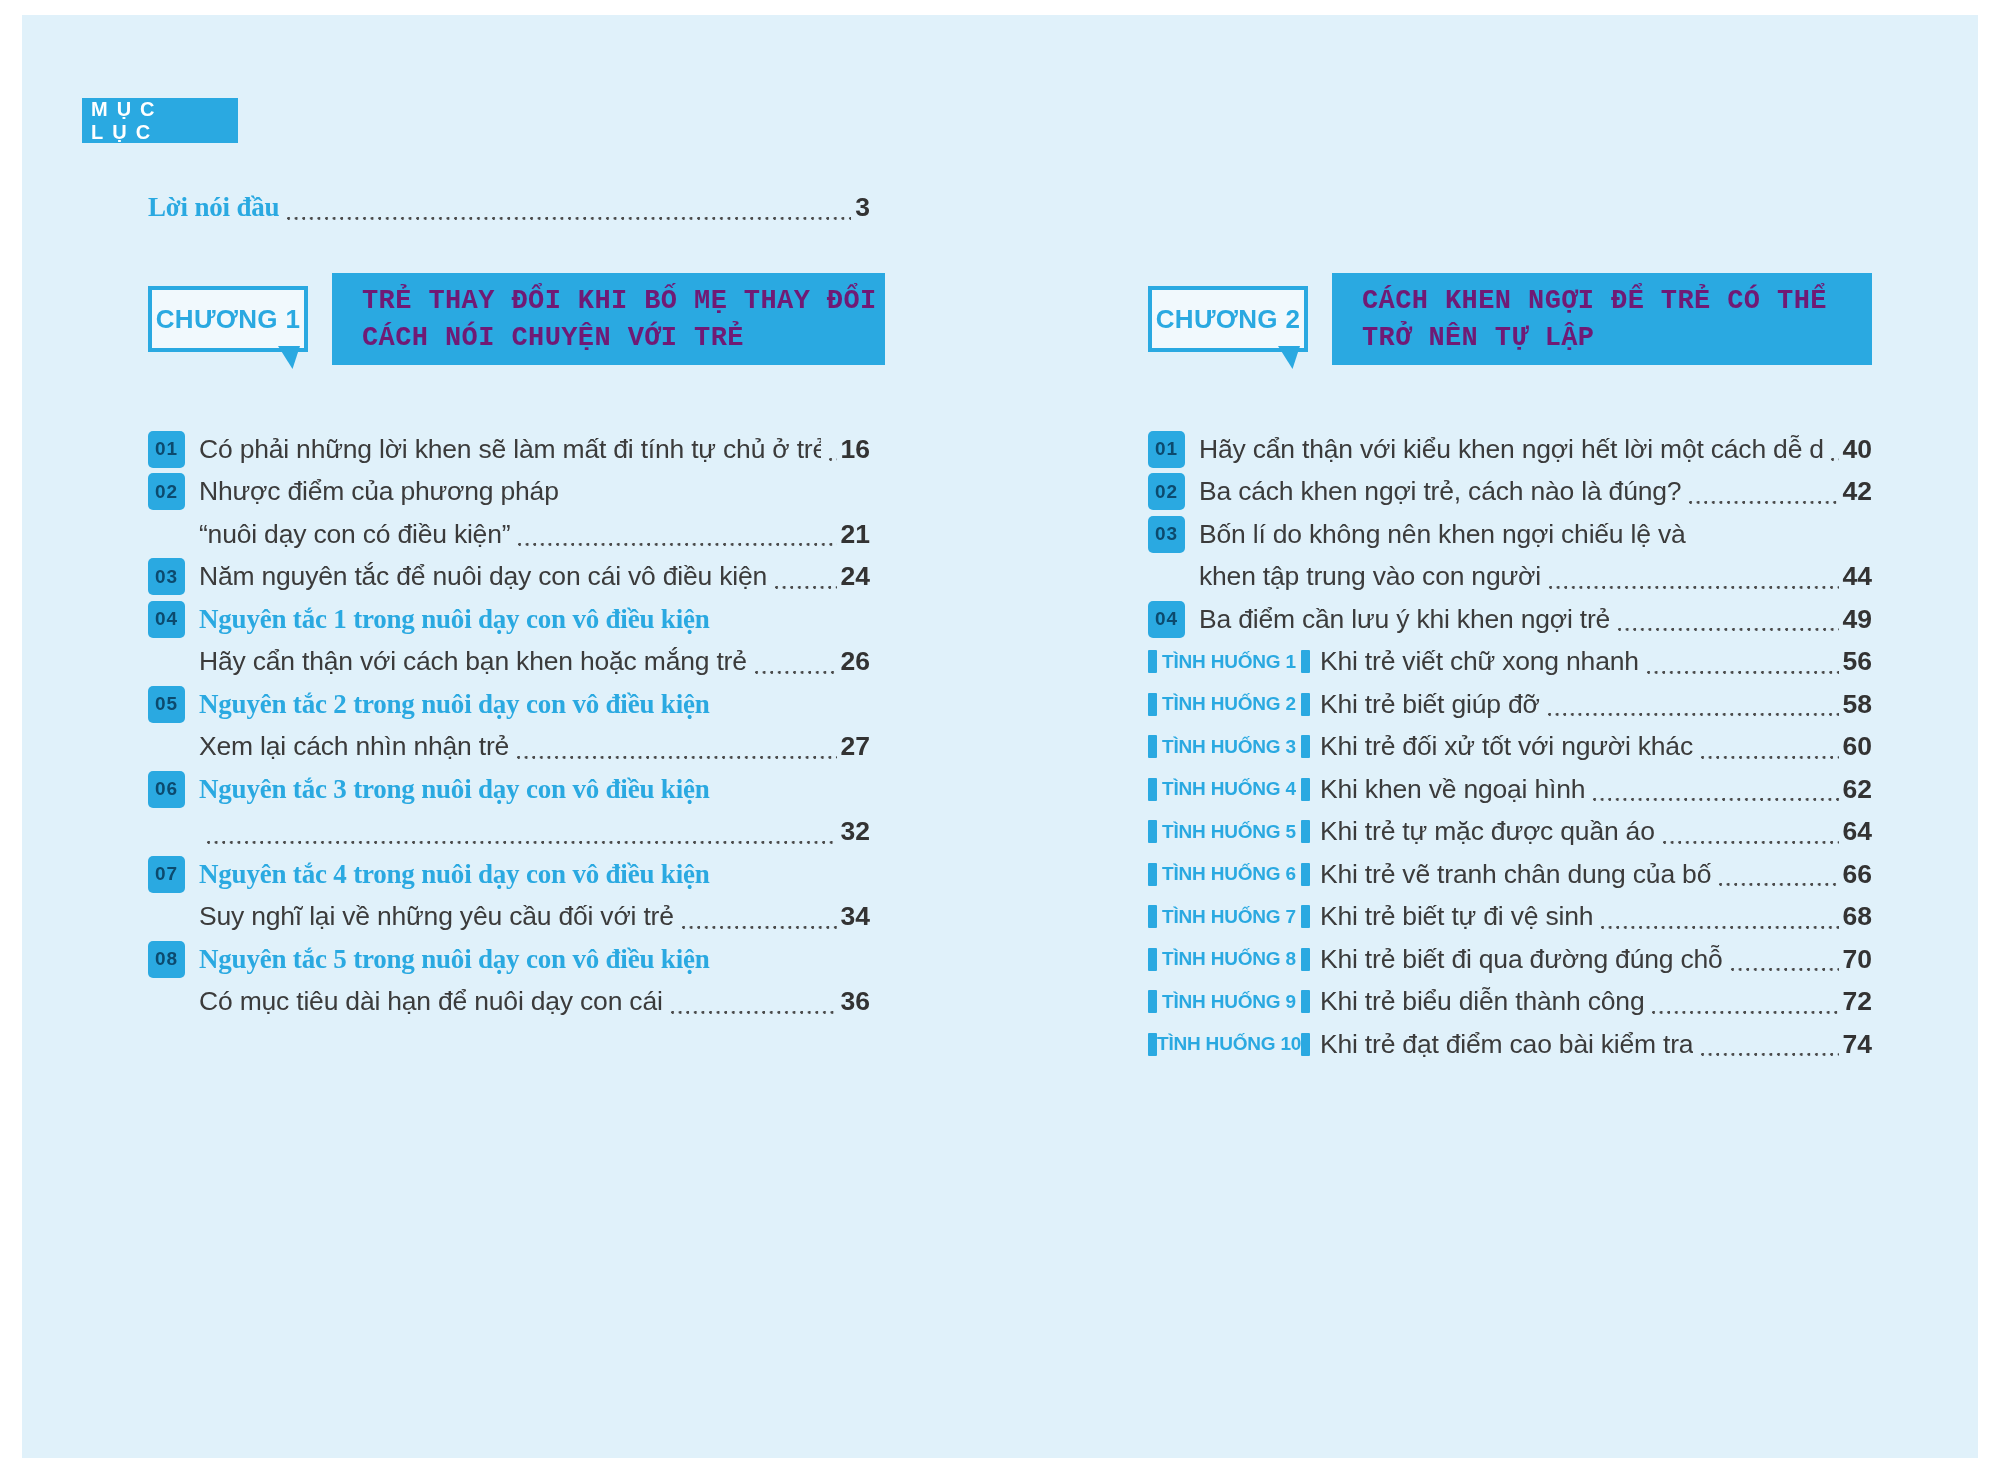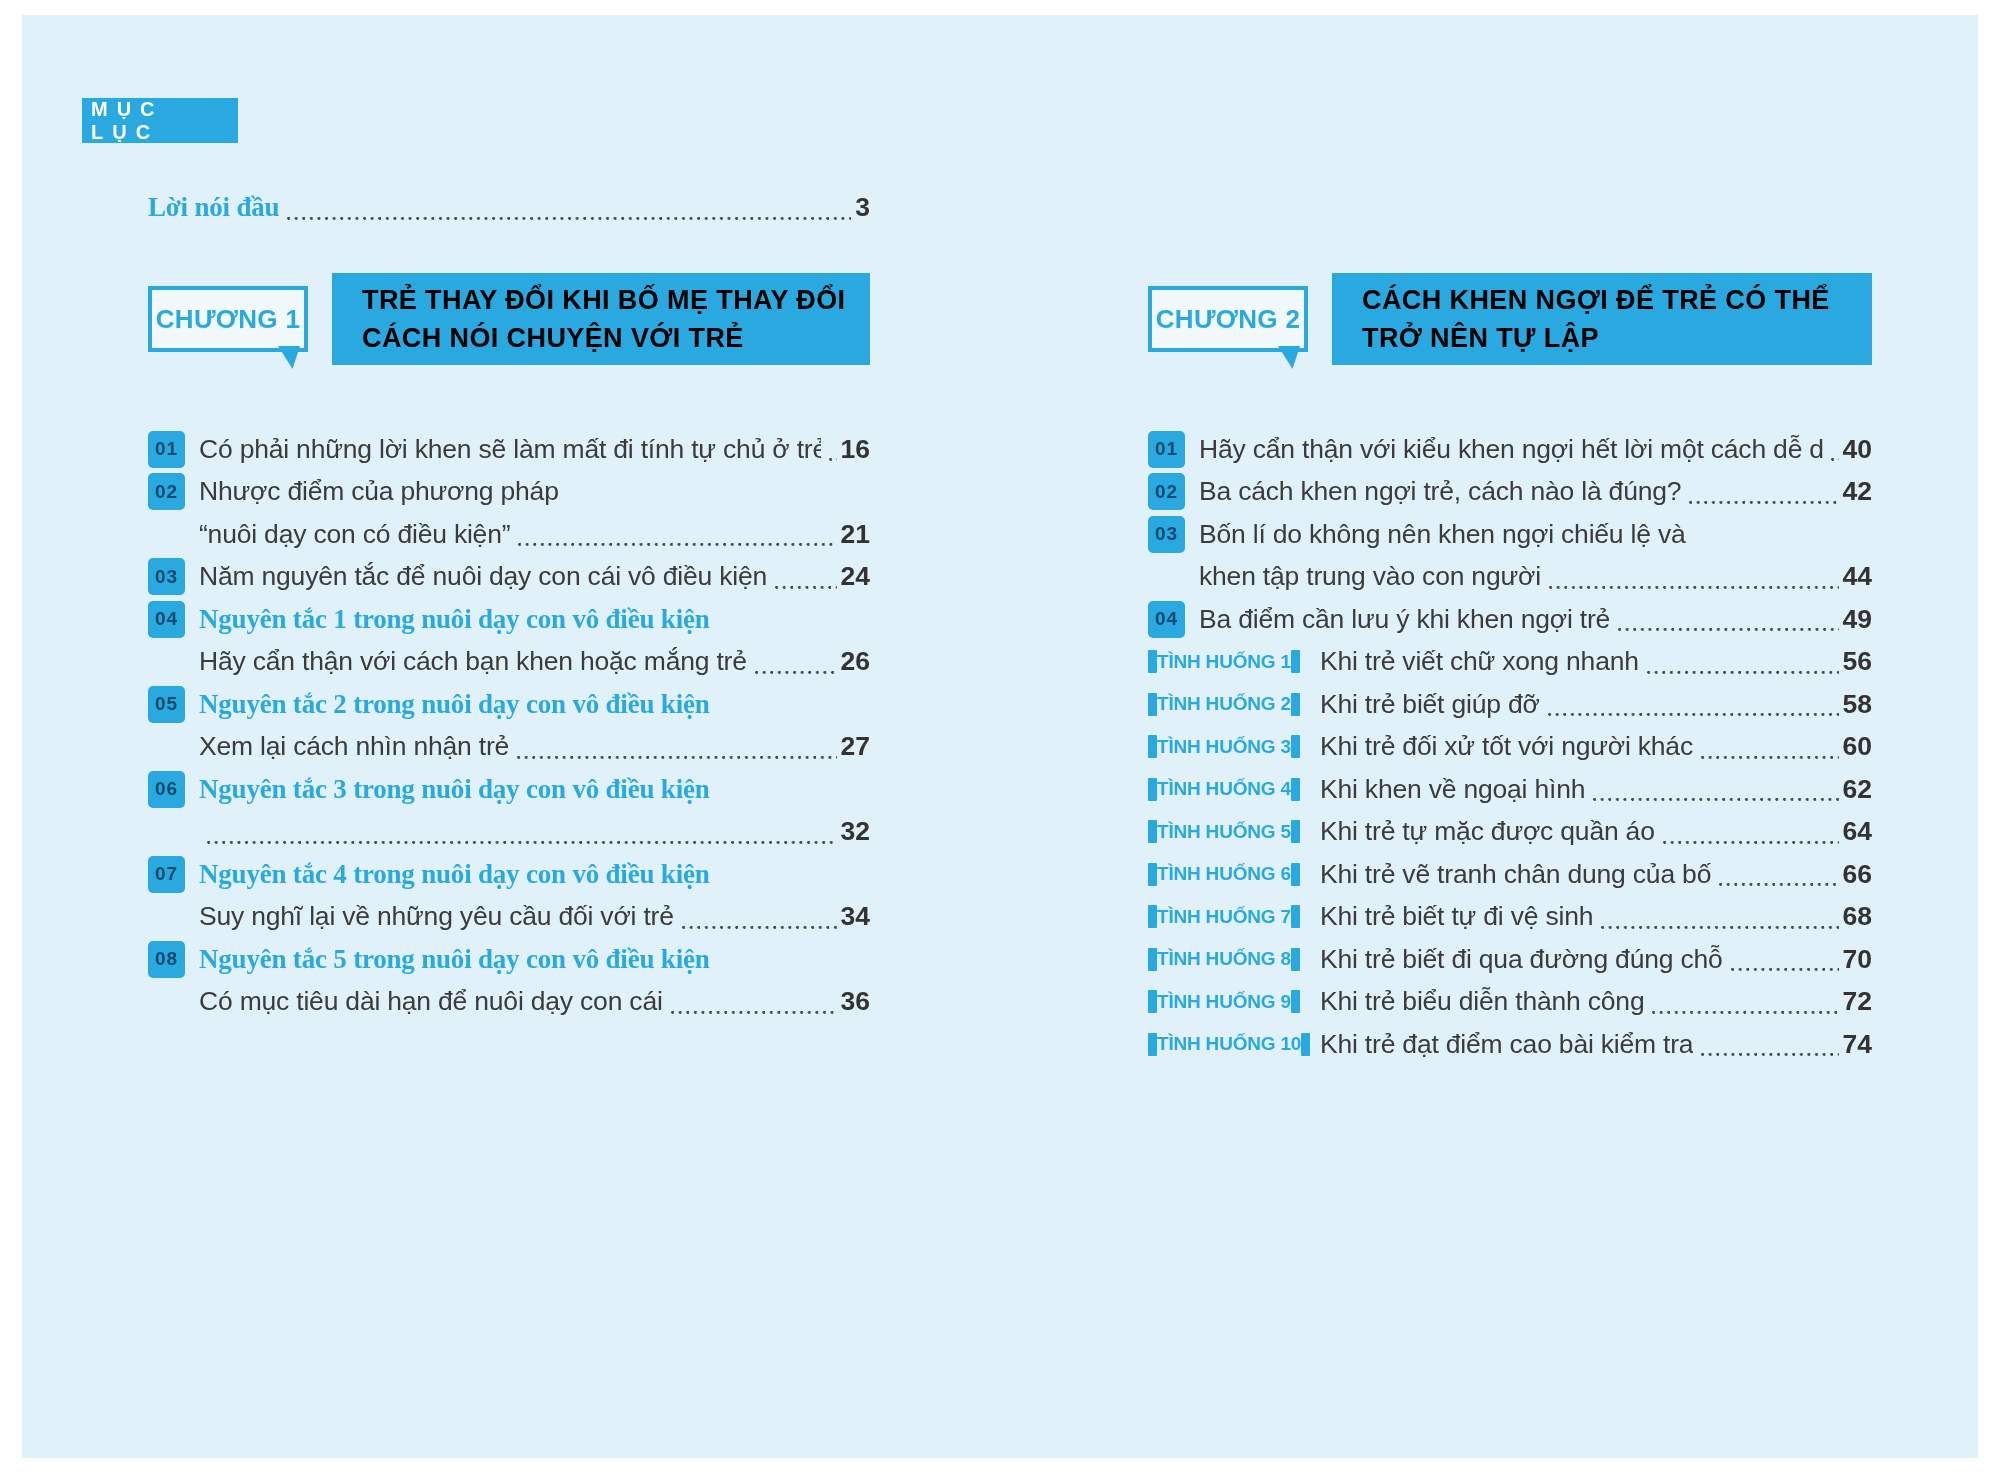--- a/index.html
+++ b/index.html
@@ -55,34 +55,34 @@
     display:flex;align-items:center;justify-content:center;
     font-weight:bold;font-size:26px;letter-spacing:0.3px;
     background:rgba(255,255,255,0.55);
   }
   .chap-badge::after{
     content:"";position:absolute;right:4px;bottom:-21px;width:22px;height:23px;
     background:var(--accent);
     clip-path:polygon(0 0,100% 0,66% 100%);
   }
   .chap-title{
-    flex:1;margin-left:24px;background:var(--accent);color:#000000;
+    flex:1;margin-left:24px;background:var(--accent);color:#701a75;
     display:flex;flex-direction:column;justify-content:center;gap:7px;
-    padding-left:30px;padding-right:8px;
+    padding-left:30px;padding-right:8px;font-family:Liberation Mono, monospace;
   }
   .t-line{font-weight:bold;font-size:27px;letter-spacing:0.4px;white-space:nowrap;}
   .num-badge{
     width:37px;height:37px;flex:none;margin-right:14px;border-radius:5px;
     background:var(--accent);color:#0c4a6e;font-weight:bold;font-size:19px;
     display:flex;align-items:center;justify-content:center;letter-spacing:1px;
   }
   .row.cont{padding-left:51px;}
   .sit-badge{
     width:162px;flex:none;margin-right:10px;
-    display:flex;align-items:center;justify-content:flex-start;
+    display:flex;align-items:center;justify-content:space-between;
   }
   .sit-bar{width:9px;height:23px;flex:none;background:var(--accent);border-radius:1px;}
   .sit-label{
     color:var(--accent);font-weight:bold;font-size:19px;
     letter-spacing:-0.2px;white-space:nowrap;flex:0 1 auto;min-width:0;overflow:hidden;
   }
 </style>
 </head>
 <body>
 

